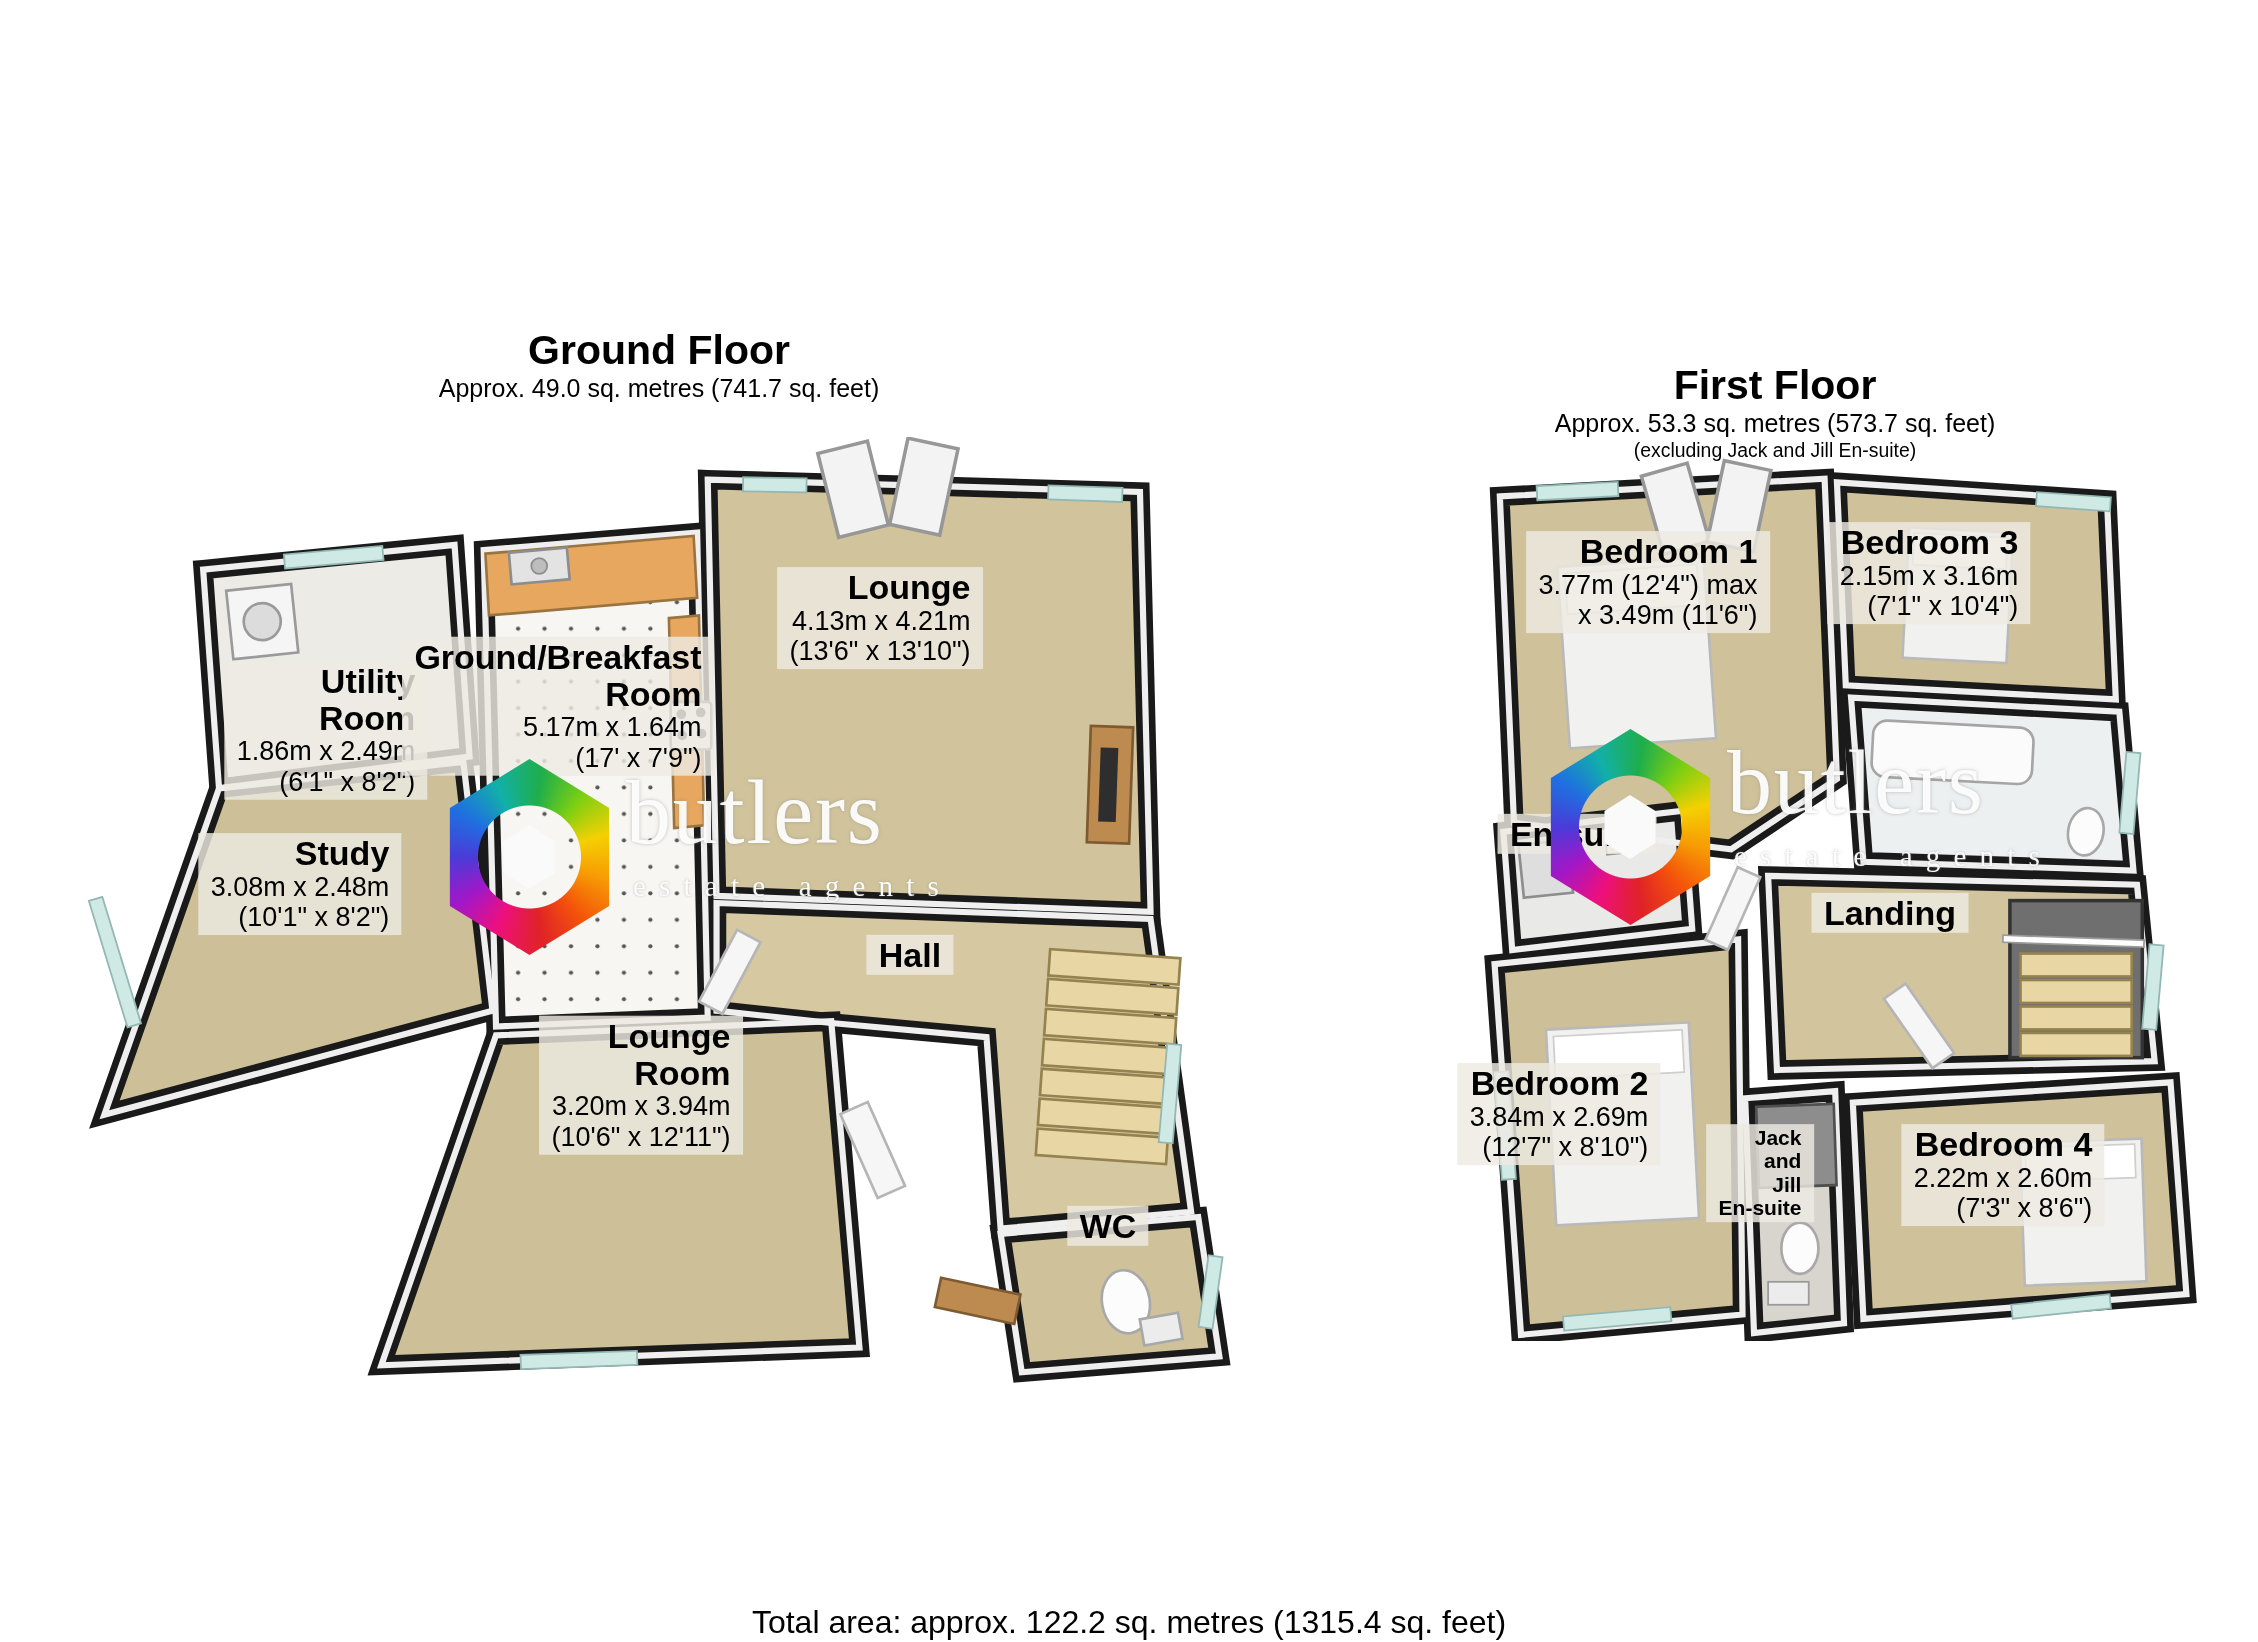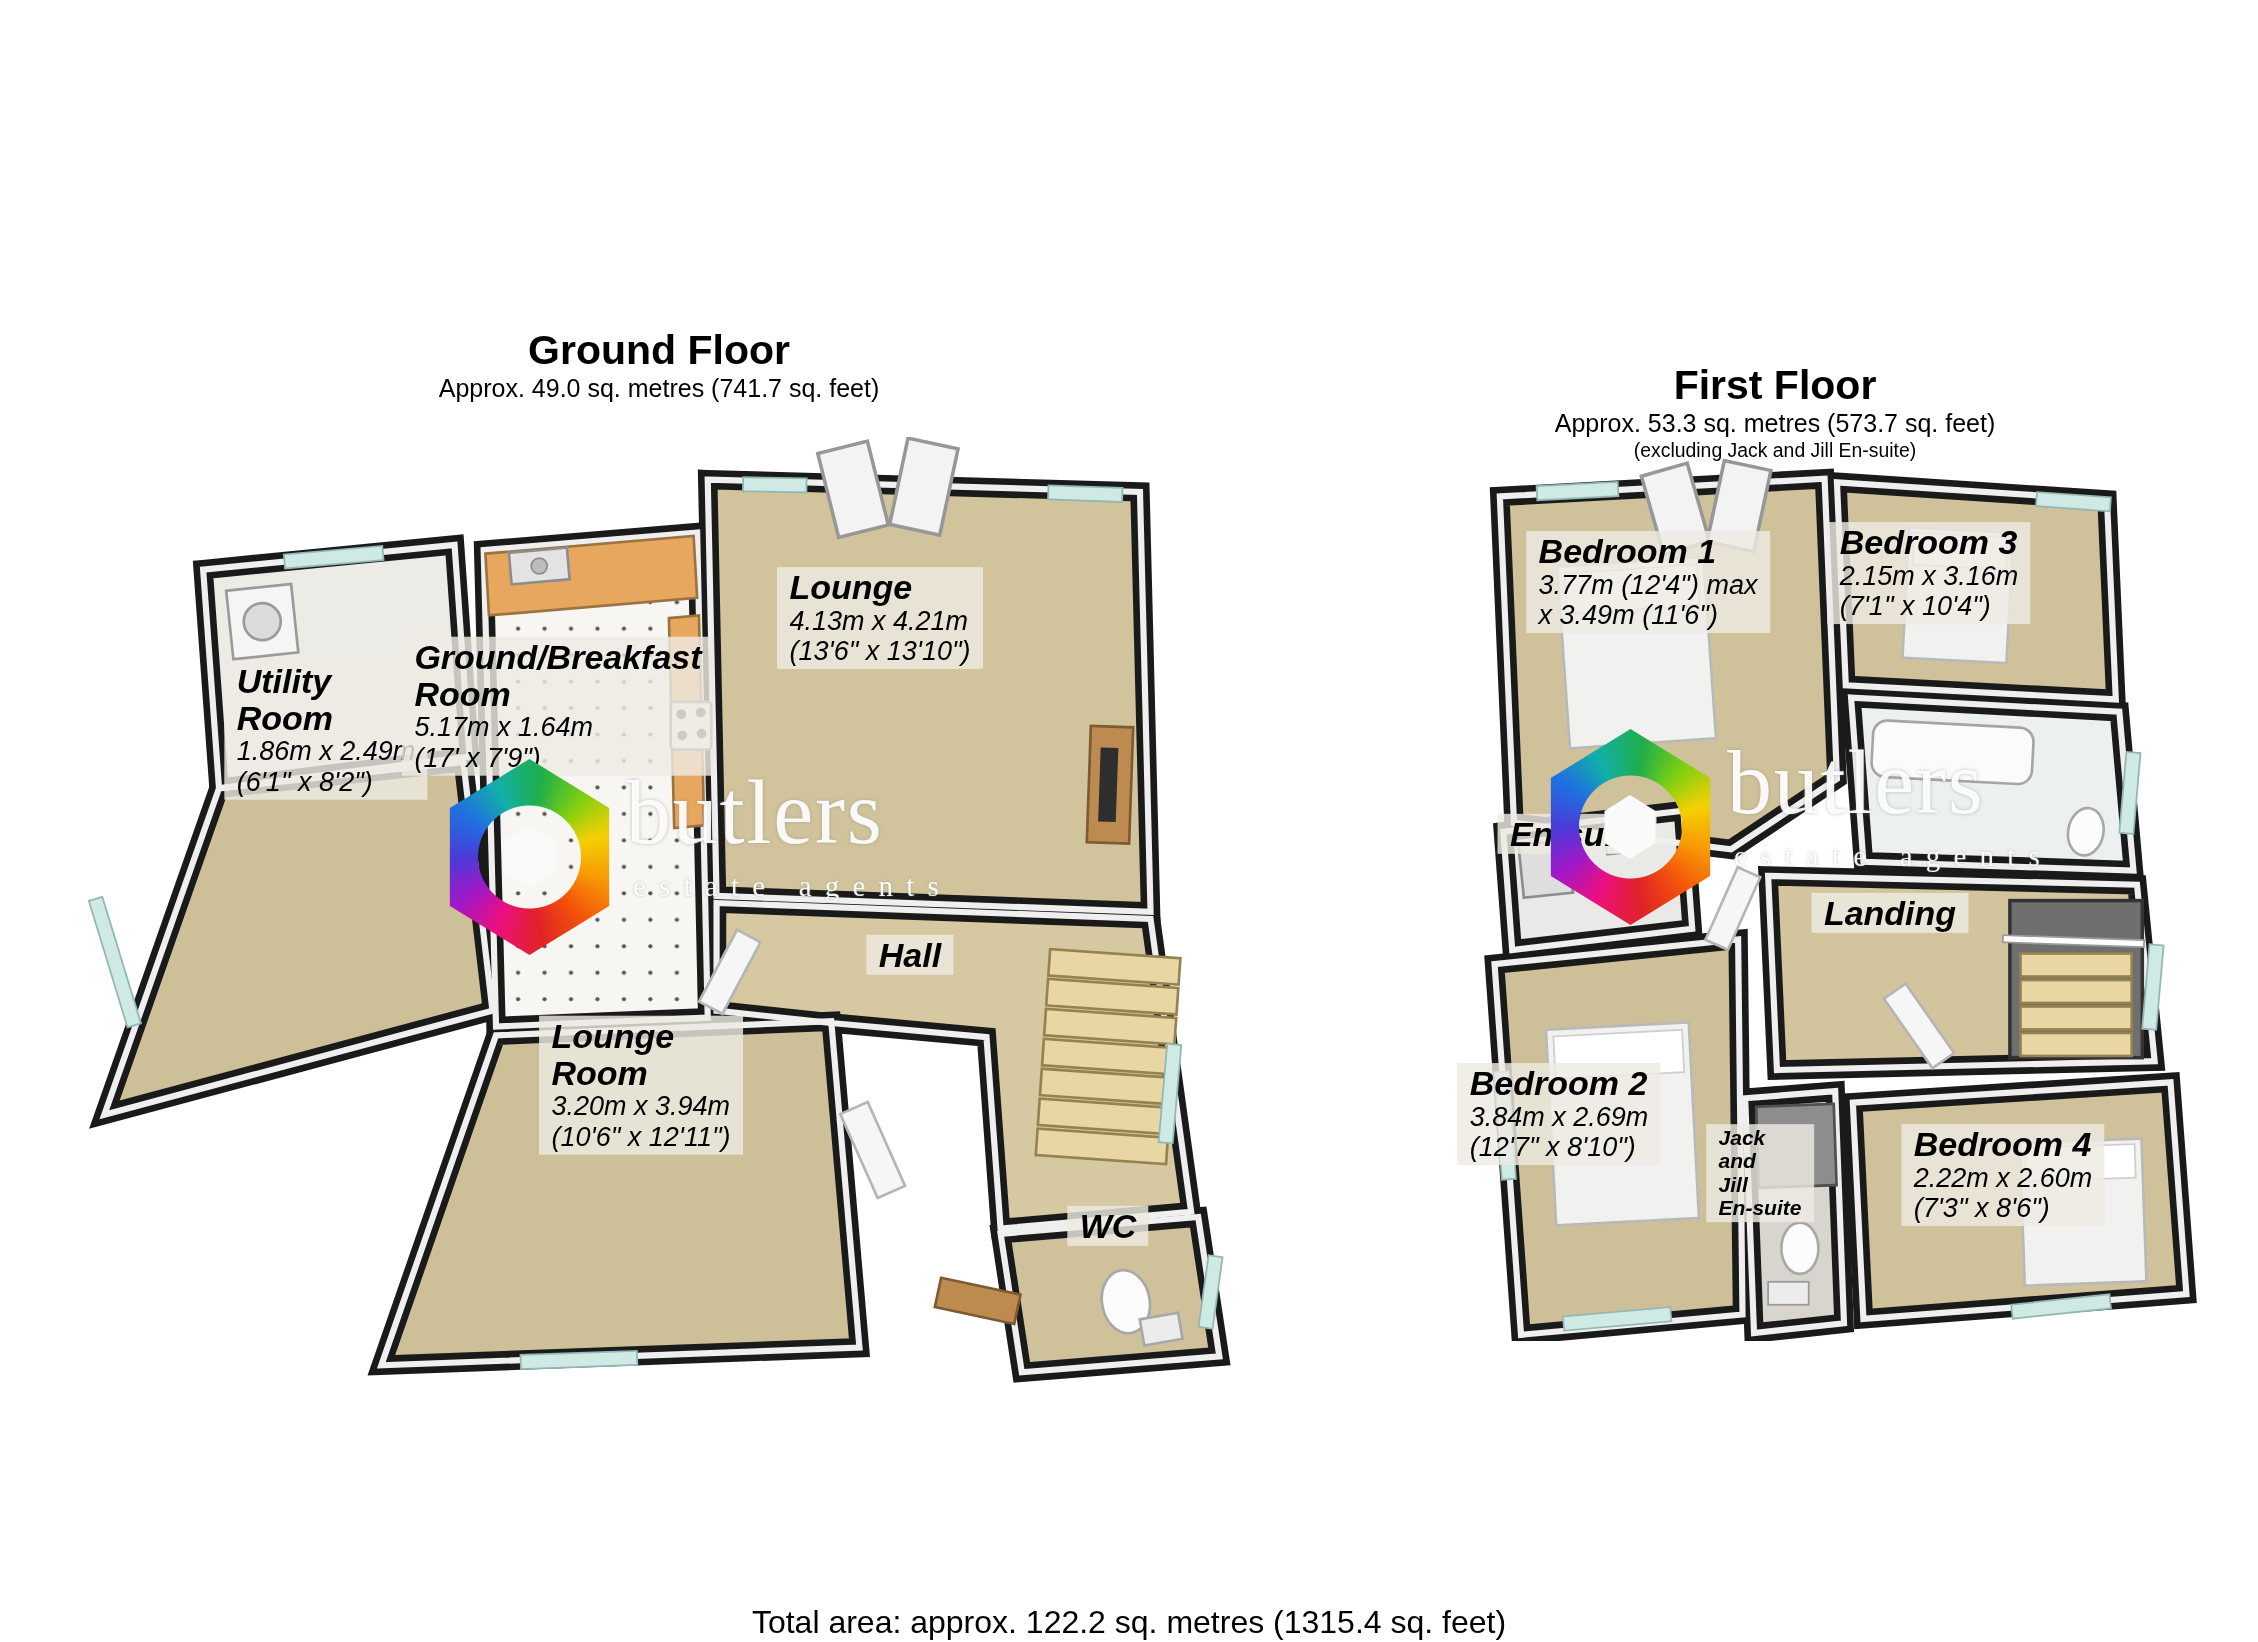--- a/index.html
+++ b/index.html
@@ -7,21 +7,21 @@
         font-family:"Liberation Sans", sans-serif;color:#000;}
   .plan{position:absolute;z-index:10;}
   .room{stroke:#1a1a1a;stroke-width:22;stroke-linejoin:miter;}
   .cap{fill:none;stroke:#efefef;stroke-width:7;stroke-linejoin:miter;}
   .win{fill:#cfe9e5;stroke:#93b7b2;stroke-width:2;}
   .floor-title-block{position:absolute;transform:translateX(-50%);text-align:center;z-index:25;white-space:nowrap;}
   .floor-title{font-size:41px;font-weight:bold;line-height:1.1;}
   .floor-sub{font-size:25px;line-height:1.25;}
   .floor-note{font-size:19.4px;line-height:1.2;}
   .room-label{position:absolute;transform:translate(-50%,-50%);background:rgba(237,234,226,0.82);
-              text-align:left;padding:1.8px 12.4px;white-space:nowrap;z-index:20;font-style:italic;}
+              text-align:right;padding:1.8px 12.4px;white-space:nowrap;z-index:20;}
   .room-name{font-weight:bold;font-size:34px;line-height:1.08;white-space:pre-line;}
   .room-dims{font-size:27px;line-height:1.14;}
   .room-label.small .room-name{font-size:21px;line-height:1.12;}
   .footer-total{position:absolute;transform:translateX(-50%);font-size:32px;z-index:25;white-space:nowrap;}
   .watermark{position:absolute;z-index:30;width:565px;height:212px;pointer-events:none;font-family:Liberation Serif, serif;}
   .wm-hex{position:absolute;left:0;top:0;width:181px;height:196px;
     background:conic-gradient(from -90deg,#4a3bd8,#1f6fe0,#12b0a8,#1fae4b,#7ccf12,#f4d003,#f79b04,#f4540a,#e02326,#ee0f7e,#a018c8,#4a3bd8);
     -webkit-clip-path:polygon(50% 0,94% 25%,94% 75%,50% 100%,6% 75%,6% 25%);
     clip-path:polygon(50% 0,94% 25%,94% 75%,50% 100%,6% 75%,6% 25%);
     -webkit-mask:radial-gradient(circle at 50% 50%, transparent 51px, #000 52px);
@@ -196,20 +196,25 @@
     <div class="room-name">Ground/Breakfast
 Room</div>
     <div class="room-dims">5.17m x 1.64m</div>
     <div class="room-dims">(17' x 7'9")</div>
   </div>
   <div class="room-label" style="left:880px;top:618px">
     <div class="room-name">Lounge</div>
     <div class="room-dims">4.13m x 4.21m</div>
     <div class="room-dims">(13'6" x 13'10")</div>
   </div>
+  <div class="room-label" style="left:300px;top:884px">
+    <div class="room-name">Study</div>
+    <div class="room-dims">3.08m x 2.48m</div>
+    <div class="room-dims">(10'1" x 8'2")</div>
+  </div>
   <div class="room-label" style="left:641px;top:1085px">
     <div class="room-name">Lounge
 Room</div>
     <div class="room-dims">3.20m x 3.94m</div>
     <div class="room-dims">(10'6" x 12'11")</div>
   </div>
   <div class="room-label" style="left:910px;top:955px">
     <div class="room-name">Hall</div>
   </div>
   <div class="room-label" style="left:1108px;top:1226px">

